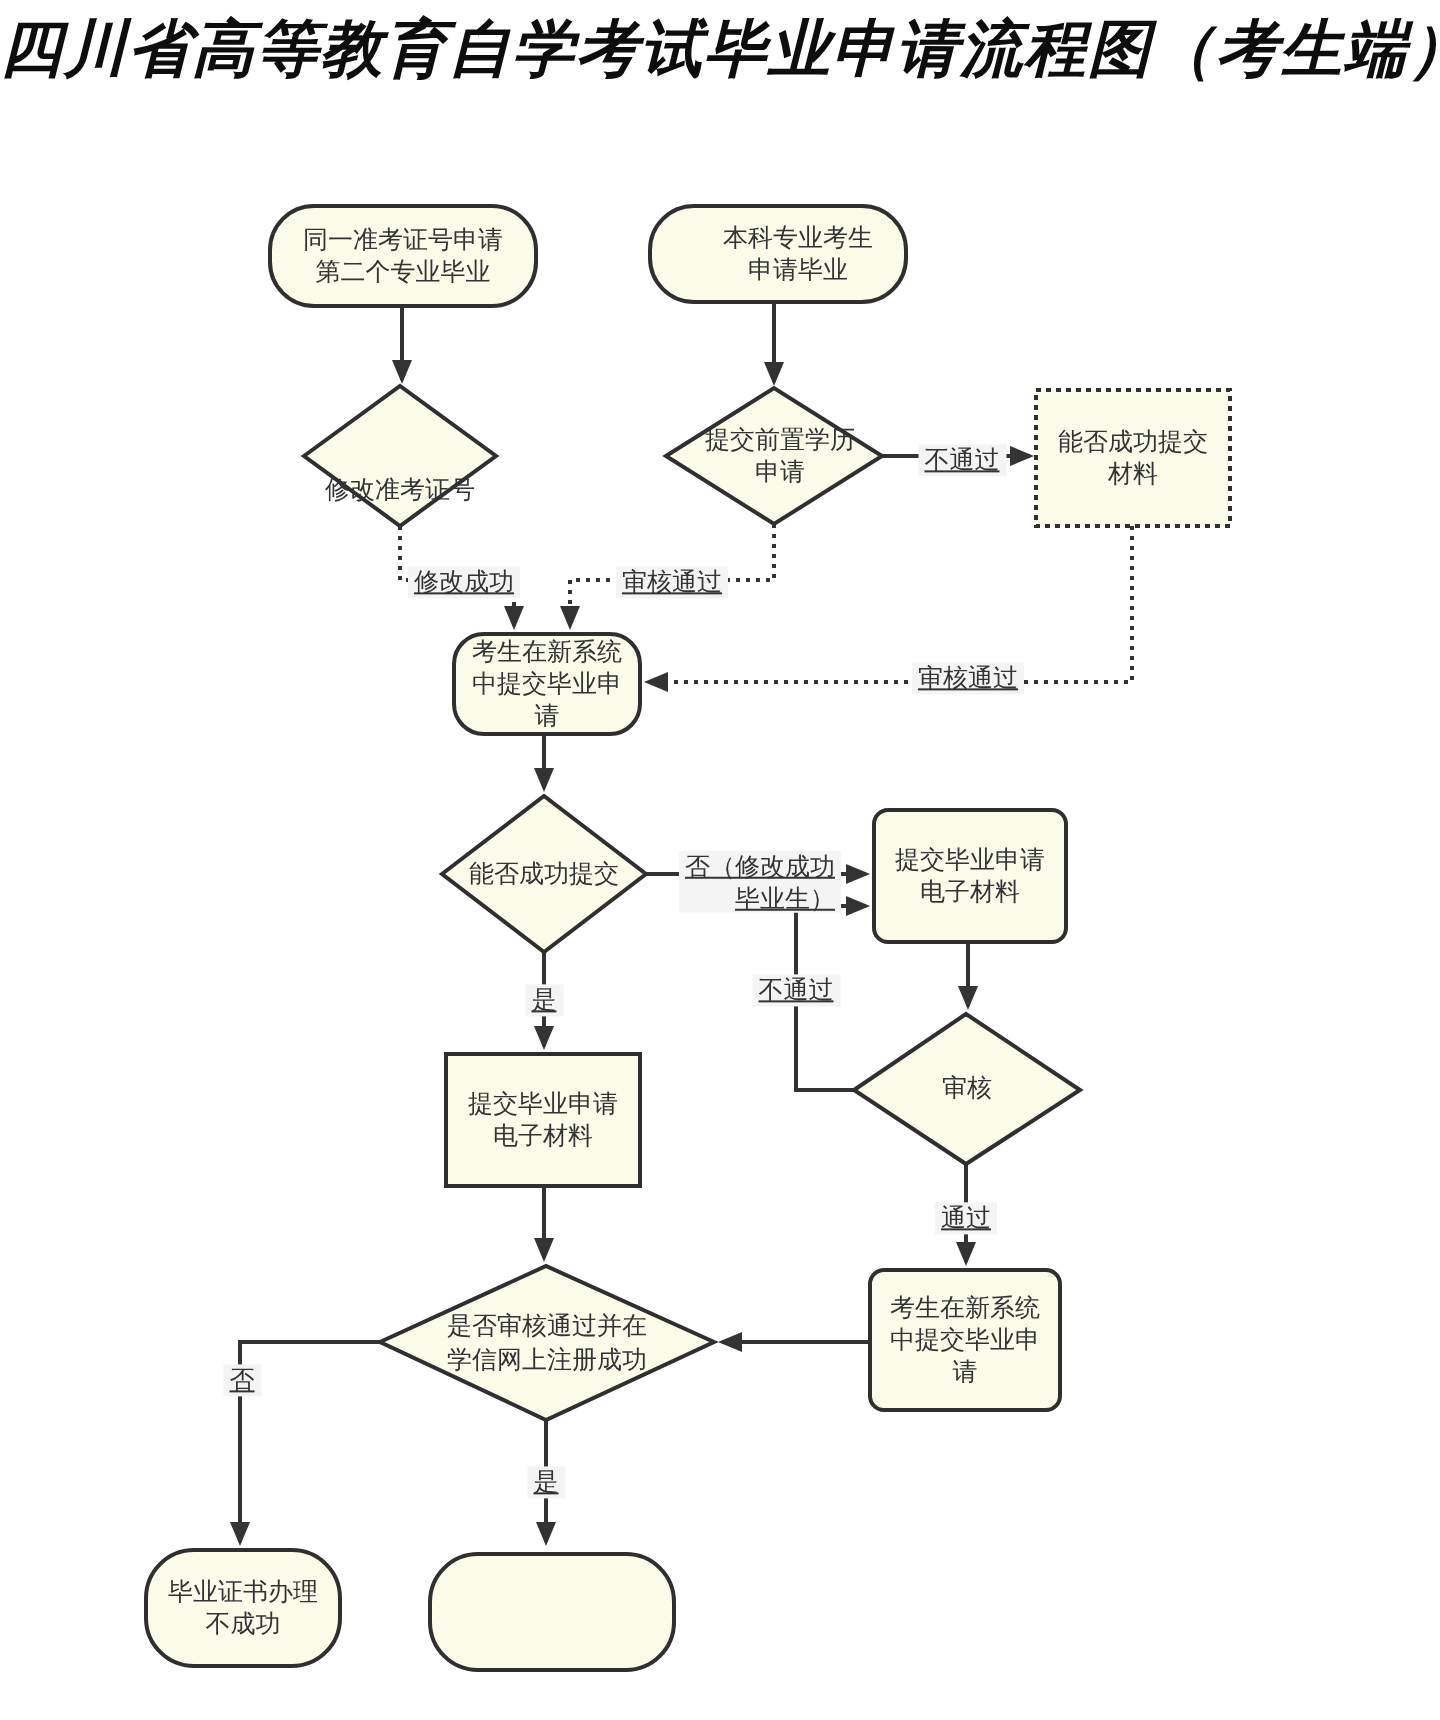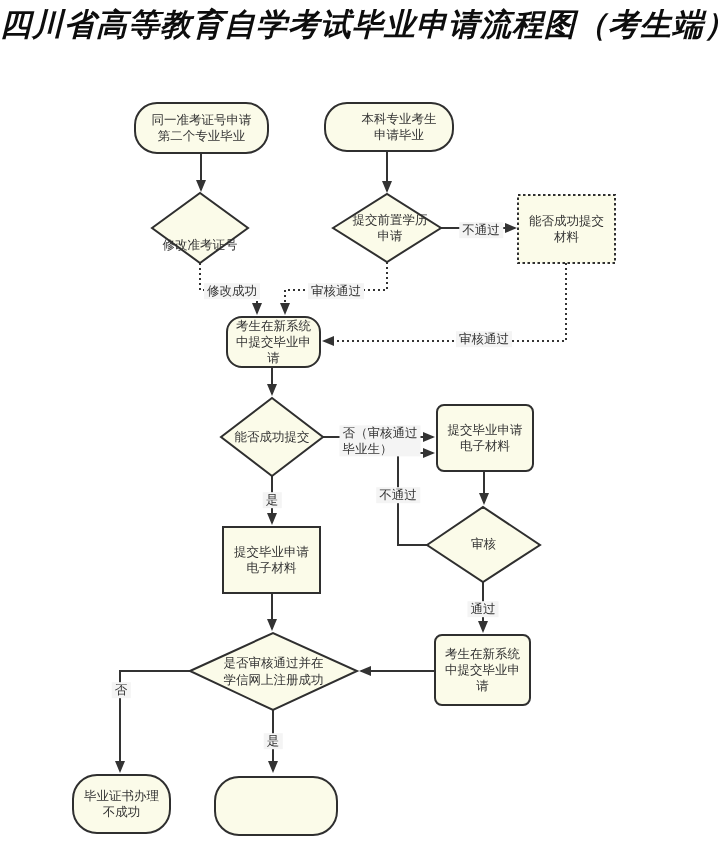--- a/index.html
+++ b/index.html
@@ -29,21 +29,21 @@
   .edge.dotted{stroke-dasharray:2 3;}
   .node-text{
     position:absolute;display:flex;align-items:center;justify-content:center;
     text-align:center;white-space:pre-line;color:var(--text);
     font-size:12.5px;line-height:1.3;pointer-events:none;border-radius:25px;
   }
   .edge-label{
     position:absolute;transform:translate(-50%,-50%);
     background:var(--label-bg);color:var(--text);
     font-size:12.5px;line-height:1.25;padding:0 3px;
-    text-align:left;white-space:pre-line;
+    text-align:right;white-space:pre-line;text-decoration:underline;
   }
 </style>
 </head>
 <body>
 
 <div id="canvas">
 
   <div id="title">四川省高等教育自学考试毕业申请流程图（考生端）</div>
 
   <svg id="wires" width="720" height="860" viewBox="0 0 720 860">
@@ -110,21 +110,21 @@
 电子材料</div>
   <div class="node-text" style="left:190px;top:633px;width:167px;height:77px">是否审核通过并在
 学信网上注册成功</div>
   <div class="node-text" style="left:73px;top:775px;width:97px;height:58px">毕业证书办理
 不成功</div>
 
   <div class="edge-label" style="left:232px;top:291px">修改成功</div>
   <div class="edge-label" style="left:336px;top:291px">审核通过</div>
   <div class="edge-label" style="left:481px;top:230px">不通过</div>
   <div class="edge-label" style="left:484px;top:339px">审核通过</div>
-  <div class="edge-label" style="left:380px;top:441px">否（审核通过
+  <div class="edge-label" style="left:380px;top:441px">否（修改成功
 毕业生）</div>
   <div class="edge-label" style="left:398px;top:495px">不通过</div>
   <div class="edge-label" style="left:272px;top:500px">是</div>
   <div class="edge-label" style="left:483px;top:609px">通过</div>
   <div class="edge-label" style="left:121px;top:690px">否</div>
   <div class="edge-label" style="left:273px;top:741px">是</div>
 
 </div>
 
 </body></html>

